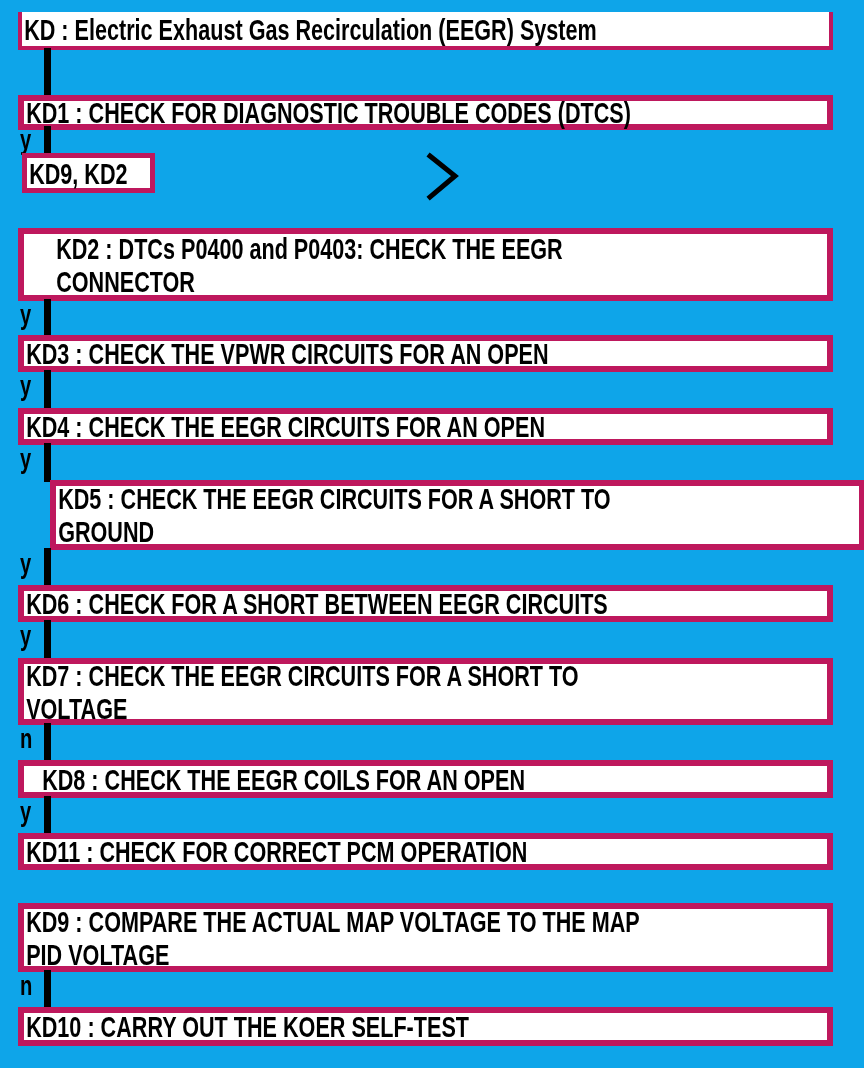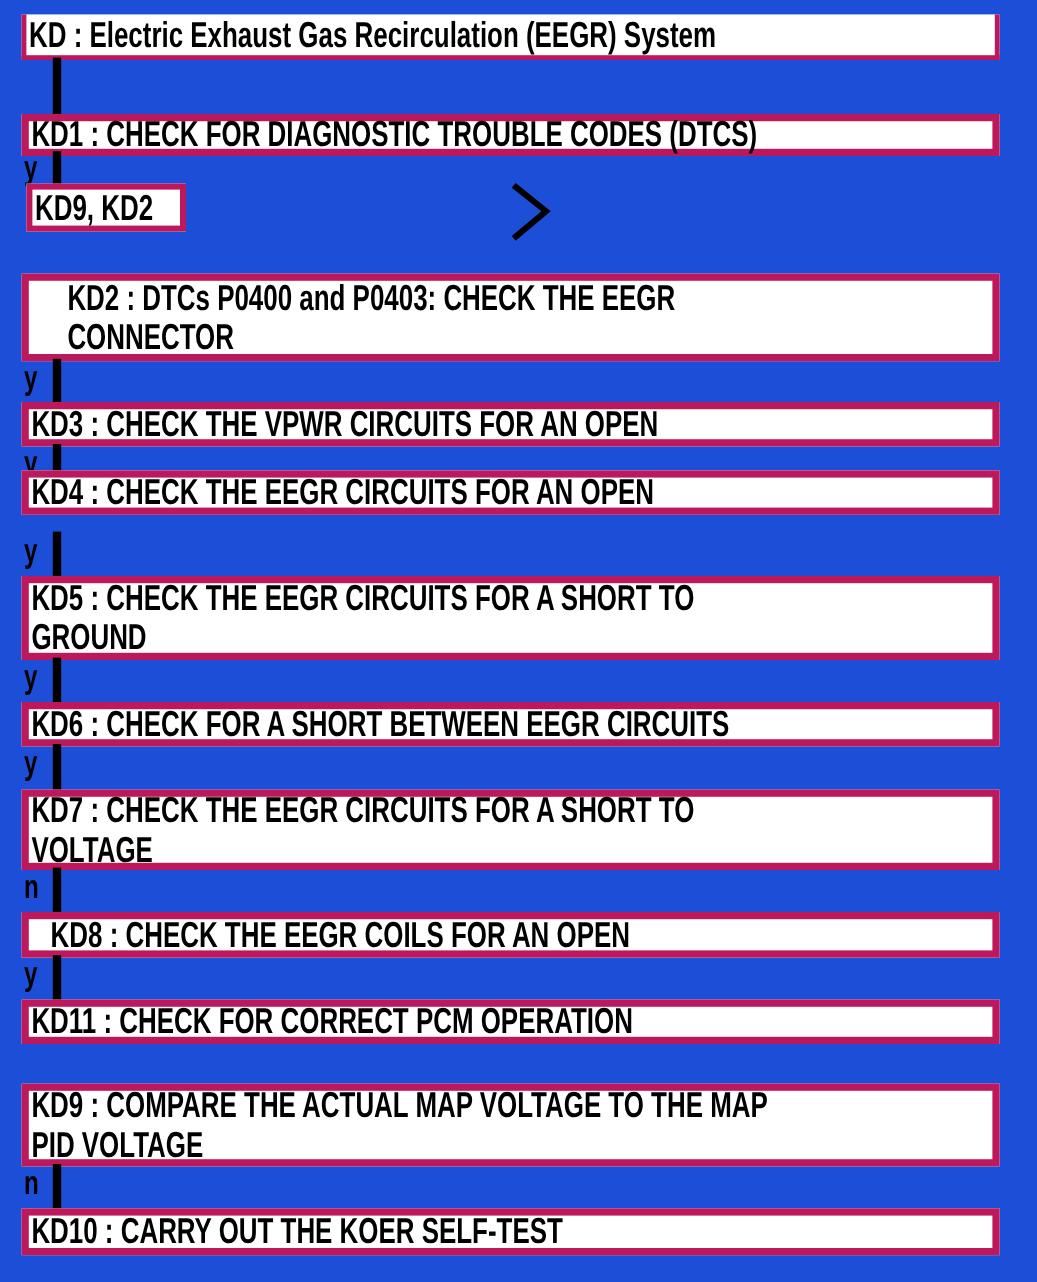--- a/index.html
+++ b/index.html
@@ -1,20 +1,20 @@
 <!DOCTYPE html>
 <html><head>
 <meta charset="utf-8">
 <style>
   html, body { margin: 0; padding: 0; background: #ffffff; }
   .canvas {
     position: relative;
     width: 864px;
     height: 1068px;
-    background: #1d4ed8;
+    background: #0ea5e9;
     font-family: "Liberation Sans", sans-serif;
     font-weight: bold;
     color: #000000;
     overflow: hidden;
   }
   .box {
     position: absolute;
     left: 18px;
     width: 815px;
     border: 6px solid #be185d;
@@ -32,22 +32,22 @@
     padding-left: 3px;
     transform: scaleX(0.72);
     transform-origin: 0 50%;
   }
   
   .p-kd   { top: 12px;  height: 38px; border-width: 4px; border-top: none; }
   .p-kd1  { top: 95px;  height: 35px; }
   .p-kd9kd2 { left: 22px; top: 153px; width: 133px; height: 40px; border-width: 5px; }
   .p-kd2  { top: 228px; height: 73px; padding-left: 30px; }
   .p-kd3  { top: 335px; height: 37px; }
-  .p-kd4  { top: 392px; height: 37px; text-align: right; }
-  .p-kd5  { top: 480px; height: 70px; }
+  .p-kd4  { top: 408px; height: 37px; text-align: right; }
+  .p-kd5  { top: 480px; height: 70px; margin-left: 32px; }
   .p-kd6  { top: 585px; height: 37px; }
   .p-kd7  { top: 658px; height: 67px; }
   .p-kd8  { top: 760px; height: 38px; padding-left: 16px; }
   .p-kd11 { top: 833px; height: 37px; }
   .p-kd9  { top: 903px; height: 69px; }
   .p-kd10 { top: 1007px; height: 39px; }
 
   .conn {
     position: absolute;
     left: 44px;

